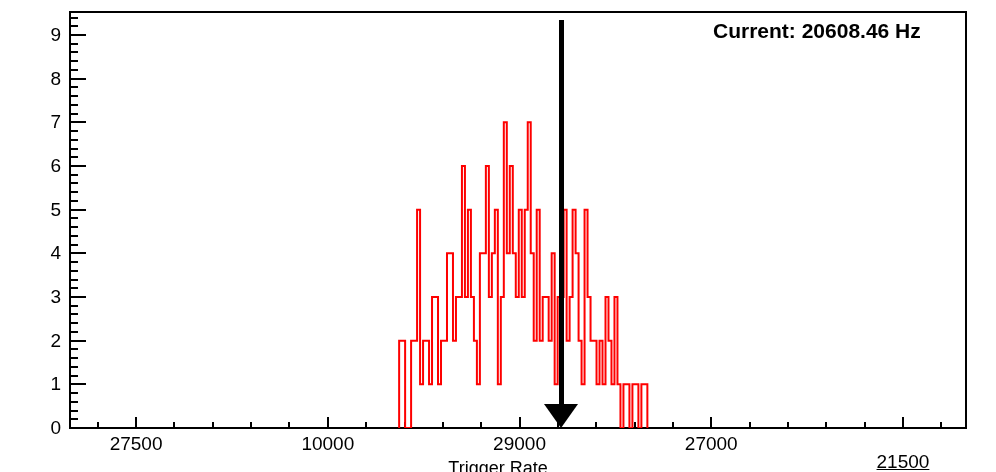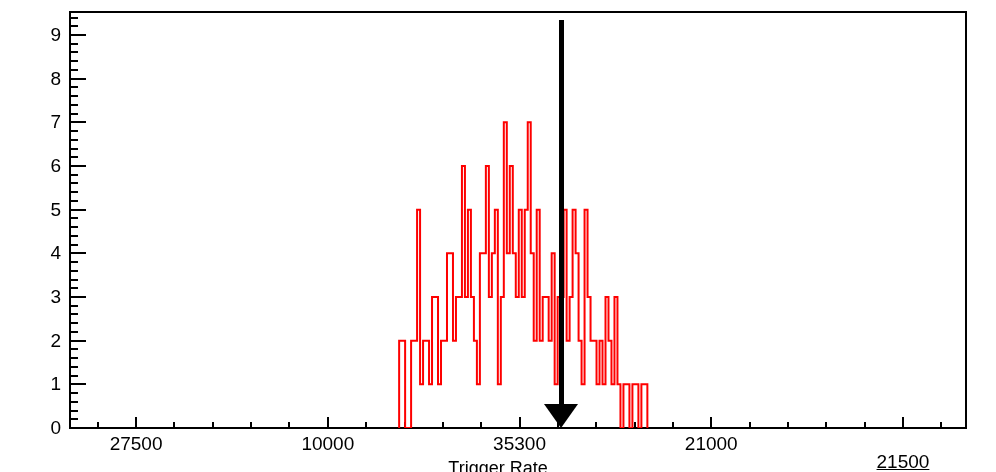--- a/index.html
+++ b/index.html
@@ -210,28 +210,29 @@
       <div class="ylabel" style="width: 56px; left: 5px; top: 243.34px;">4</div>
       <div class="ylabel" style="width: 56px; left: 5px; top: 199.675px;">5</div>
       <div class="ylabel" style="width: 56px; left: 5px; top: 156.01px;">6</div>
       <div class="ylabel" style="width: 56px; left: 5px; top: 112.346px;">7</div>
       <div class="ylabel" style="width: 56px; left: 5px; top: 68.6806px;">8</div>
       <div class="ylabel" style="width: 56px; left: 5px; top: 25.0157px;">9</div>
     </div>
   <div id="x-tick-labels">
       <div class="xlabel" style="width: 160px; left: 56.1008px; top: 434px;">27500</div>
       <div class="xlabel" style="width: 160px; left: 247.817px; top: 434px;">10000</div>
-      <div class="xlabel" style="width: 160px; left: 439.534px; top: 434px;">35300</div>
-      <div class="xlabel" style="width: 160px; left: 631.25px; top: 434px;">21000</div>
+      <div class="xlabel" style="width: 160px; left: 439.534px; top: 434px;">29000</div>
+      <div class="xlabel" style="width: 160px; left: 631.25px; top: 434px;">27000</div>
       <div class="xlabel" style="width: 160px; left: 822.967px; top: 452px; text-decoration: underline;">21500</div>
     </div>
 
   <svg id="hist-canvas" viewBox="0 0 898 417" preserveAspectRatio="none">
     <polyline id="hist-path" fill="none" stroke="#fe0000" stroke-width="2" stroke-linejoin="miter" stroke-linecap="butt" points="330.14,417.00 330.14,329.67 333.13,329.67 333.13,329.67 336.12,329.67 336.12,417.00 339.11,417.00 339.11,417.00 342.10,417.00 342.10,329.67 345.09,329.67 345.09,329.67 348.08,329.67 348.08,198.68 351.07,198.68 351.07,373.34 354.06,373.34 354.06,329.67 357.05,329.67 357.05,329.67 360.04,329.67 360.04,373.34 363.03,373.34 363.03,286.01 366.03,286.01 366.03,286.01 369.02,286.01 369.02,373.34 372.01,373.34 372.01,329.67 375.00,329.67 375.00,329.67 377.99,329.67 377.99,242.34 380.98,242.34 380.98,242.34 383.97,242.34 383.97,329.67 386.96,329.67 386.96,286.01 389.95,286.01 389.95,286.01 392.94,286.01 392.94,155.01 395.93,155.01 395.93,286.01 398.92,286.01 398.92,198.68 401.91,198.68 401.91,286.01 404.91,286.01 404.91,329.67 407.90,329.67 407.90,373.34 410.89,373.34 410.89,242.34 413.88,242.34 413.88,242.34 416.87,242.34 416.87,155.01 419.86,155.01 419.86,286.01 422.85,286.01 422.85,242.34 425.84,242.34 425.84,198.68 428.83,198.68 428.83,373.34 431.82,373.34 431.82,286.01 434.81,286.01 434.81,111.35 437.80,111.35 437.80,242.34 440.79,242.34 440.79,155.01 443.79,155.01 443.79,242.34 446.78,242.34 446.78,286.01 449.77,286.01 449.77,198.68 452.76,198.68 452.76,286.01 455.75,286.01 455.75,198.68 458.74,198.68 458.74,111.35 461.73,111.35 461.73,242.34 464.72,242.34 464.72,329.67 467.71,329.67 467.71,198.68 470.70,198.68 470.70,329.67 473.69,329.67 473.69,286.01 476.68,286.01 476.68,286.01 479.67,286.01 479.67,329.67 482.67,329.67 482.67,242.34 485.66,242.34 485.66,373.34 488.65,373.34 488.65,286.01 491.64,286.01 491.64,286.01 494.63,286.01 494.63,198.68 497.62,198.68 497.62,329.67 500.61,329.67 500.61,286.01 503.60,286.01 503.60,198.68 506.59,198.68 506.59,242.34 509.58,242.34 509.58,329.67 512.57,329.67 512.57,373.34 515.56,373.34 515.56,198.68 518.55,198.68 518.55,286.01 521.55,286.01 521.55,329.67 524.54,329.67 524.54,329.67 527.53,329.67 527.53,373.34 530.52,373.34 530.52,329.67 533.51,329.67 533.51,373.34 536.50,373.34 536.50,286.01 539.49,286.01 539.49,329.67 542.48,329.67 542.48,373.34 545.47,373.34 545.47,286.01 548.46,286.01 548.46,373.34 551.45,373.34 551.45,417.00 554.44,417.00 554.44,373.34 557.43,373.34 557.43,373.34 560.43,373.34 560.43,417.00 563.42,417.00 563.42,373.34 566.41,373.34 566.41,373.34 569.40,373.34 569.40,417.00 572.39,417.00 572.39,373.34 575.38,373.34 575.38,373.34 578.37,373.34 578.37,417.00"></polyline>
   </svg>
 
   <div id="marker-line" style="left: 558.621px; top: 20px; height: 390px;"></div>
   <div id="marker-head" style="left: 544.121px; top: 404px;"></div>
 
+  <div id="current-readout" style="left: 713px; top: 19px;">Current: 20608.46 Hz</div>
 
   <div id="x-axis-title" style="top: 458px;">Trigger Rate</div>
 
 </div>
 
 </body></html>

